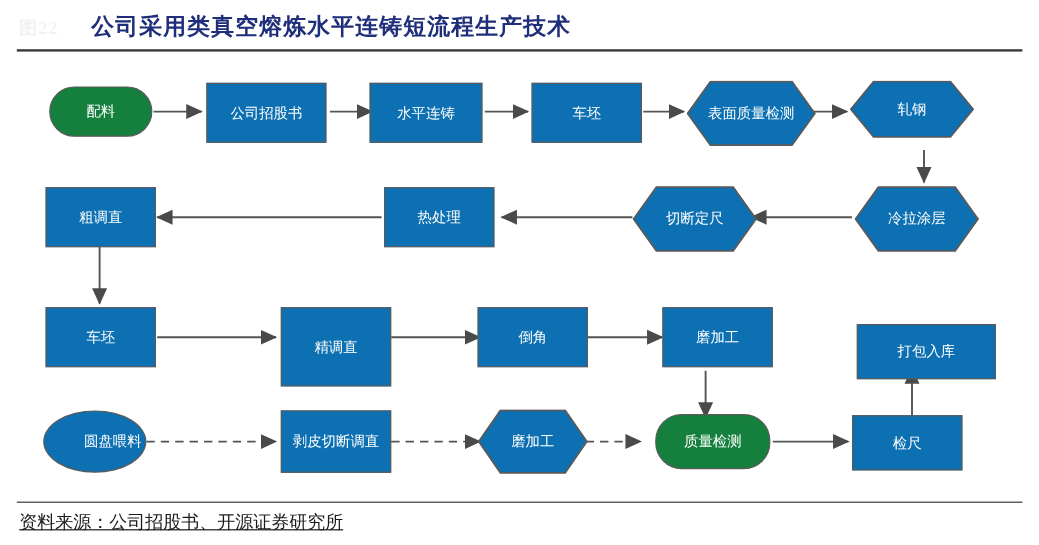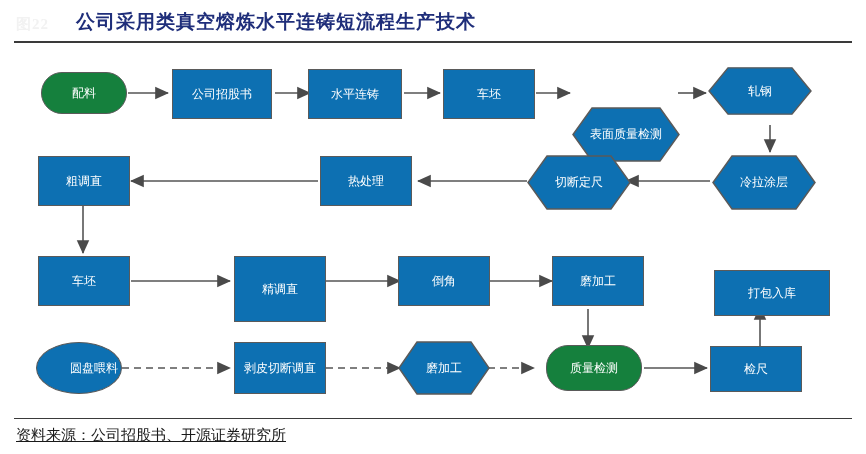--- a/index.html
+++ b/index.html
@@ -190,21 +190,21 @@
     </div>
 
     <div class="node rect" style="left:308px; top:69px; width:94px; height:50px;">
       <span>水平连铸</span>
     </div>
 
     <div class="node rect" style="left:443px; top:69px; width:92px; height:50px;">
       <span>车坯</span>
     </div>
 
-    <div class="node hex" style="left:572px; top:67px; width:108px; height:55px;margin-top:40px;">
+    <div class="node hex" style="left:572px; top:67px; width:108px; height:55px;">
       <svg class="hex-shape" viewBox="0 0 108 55" preserveAspectRatio="none">
         <polygon points="20,1 88,1 107,27.5 88,54 20,54 1,27.5" fill="#0d70b2" stroke="#5a5a5a" stroke-width="1.5"></polygon>
       </svg>
       <span class="hex-label">表面质量检测</span>
     </div>
 
     <div class="node hex" style="left:708px; top:67px; width:104px; height:48px;">
       <svg class="hex-shape" viewBox="0 0 104 55" preserveAspectRatio="none">
         <polygon points="20,1 84,1 103,27.5 84,54 20,54 1,27.5" fill="#0d70b2" stroke="#5a5a5a" stroke-width="1.5"></polygon>
       </svg>

